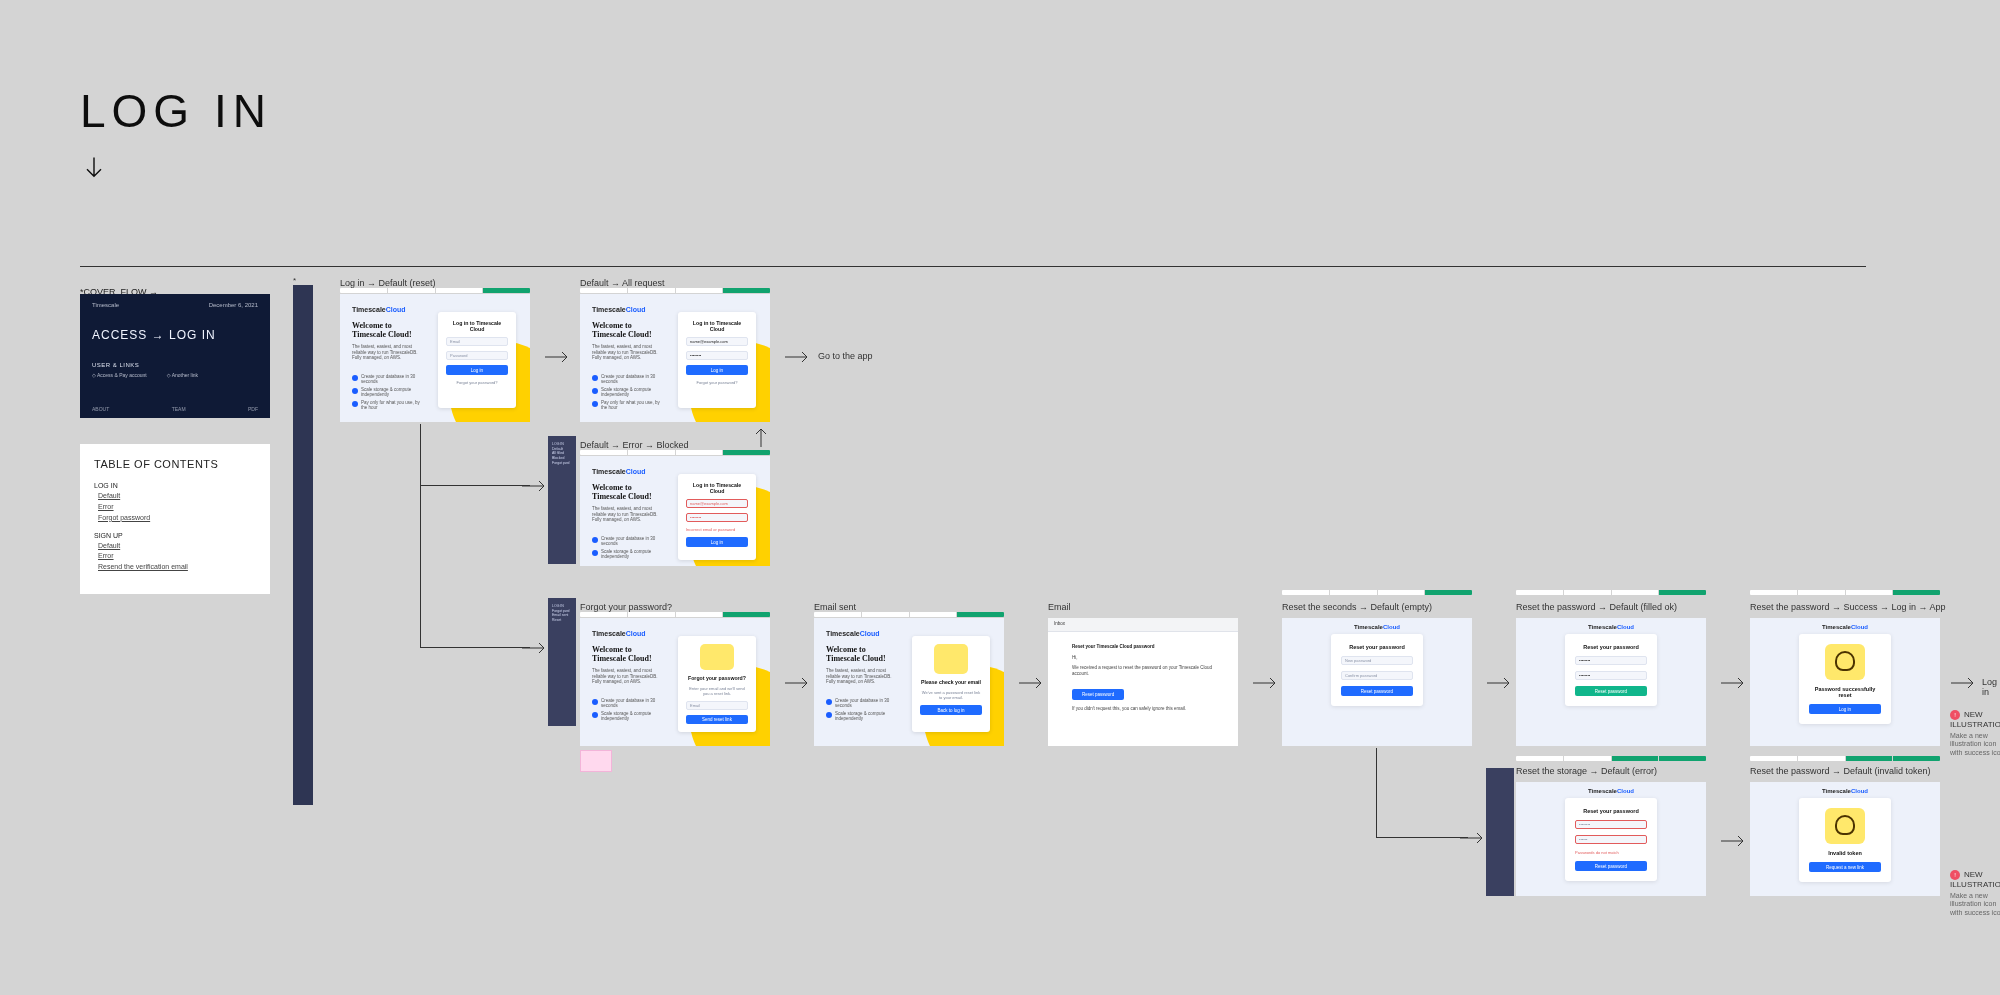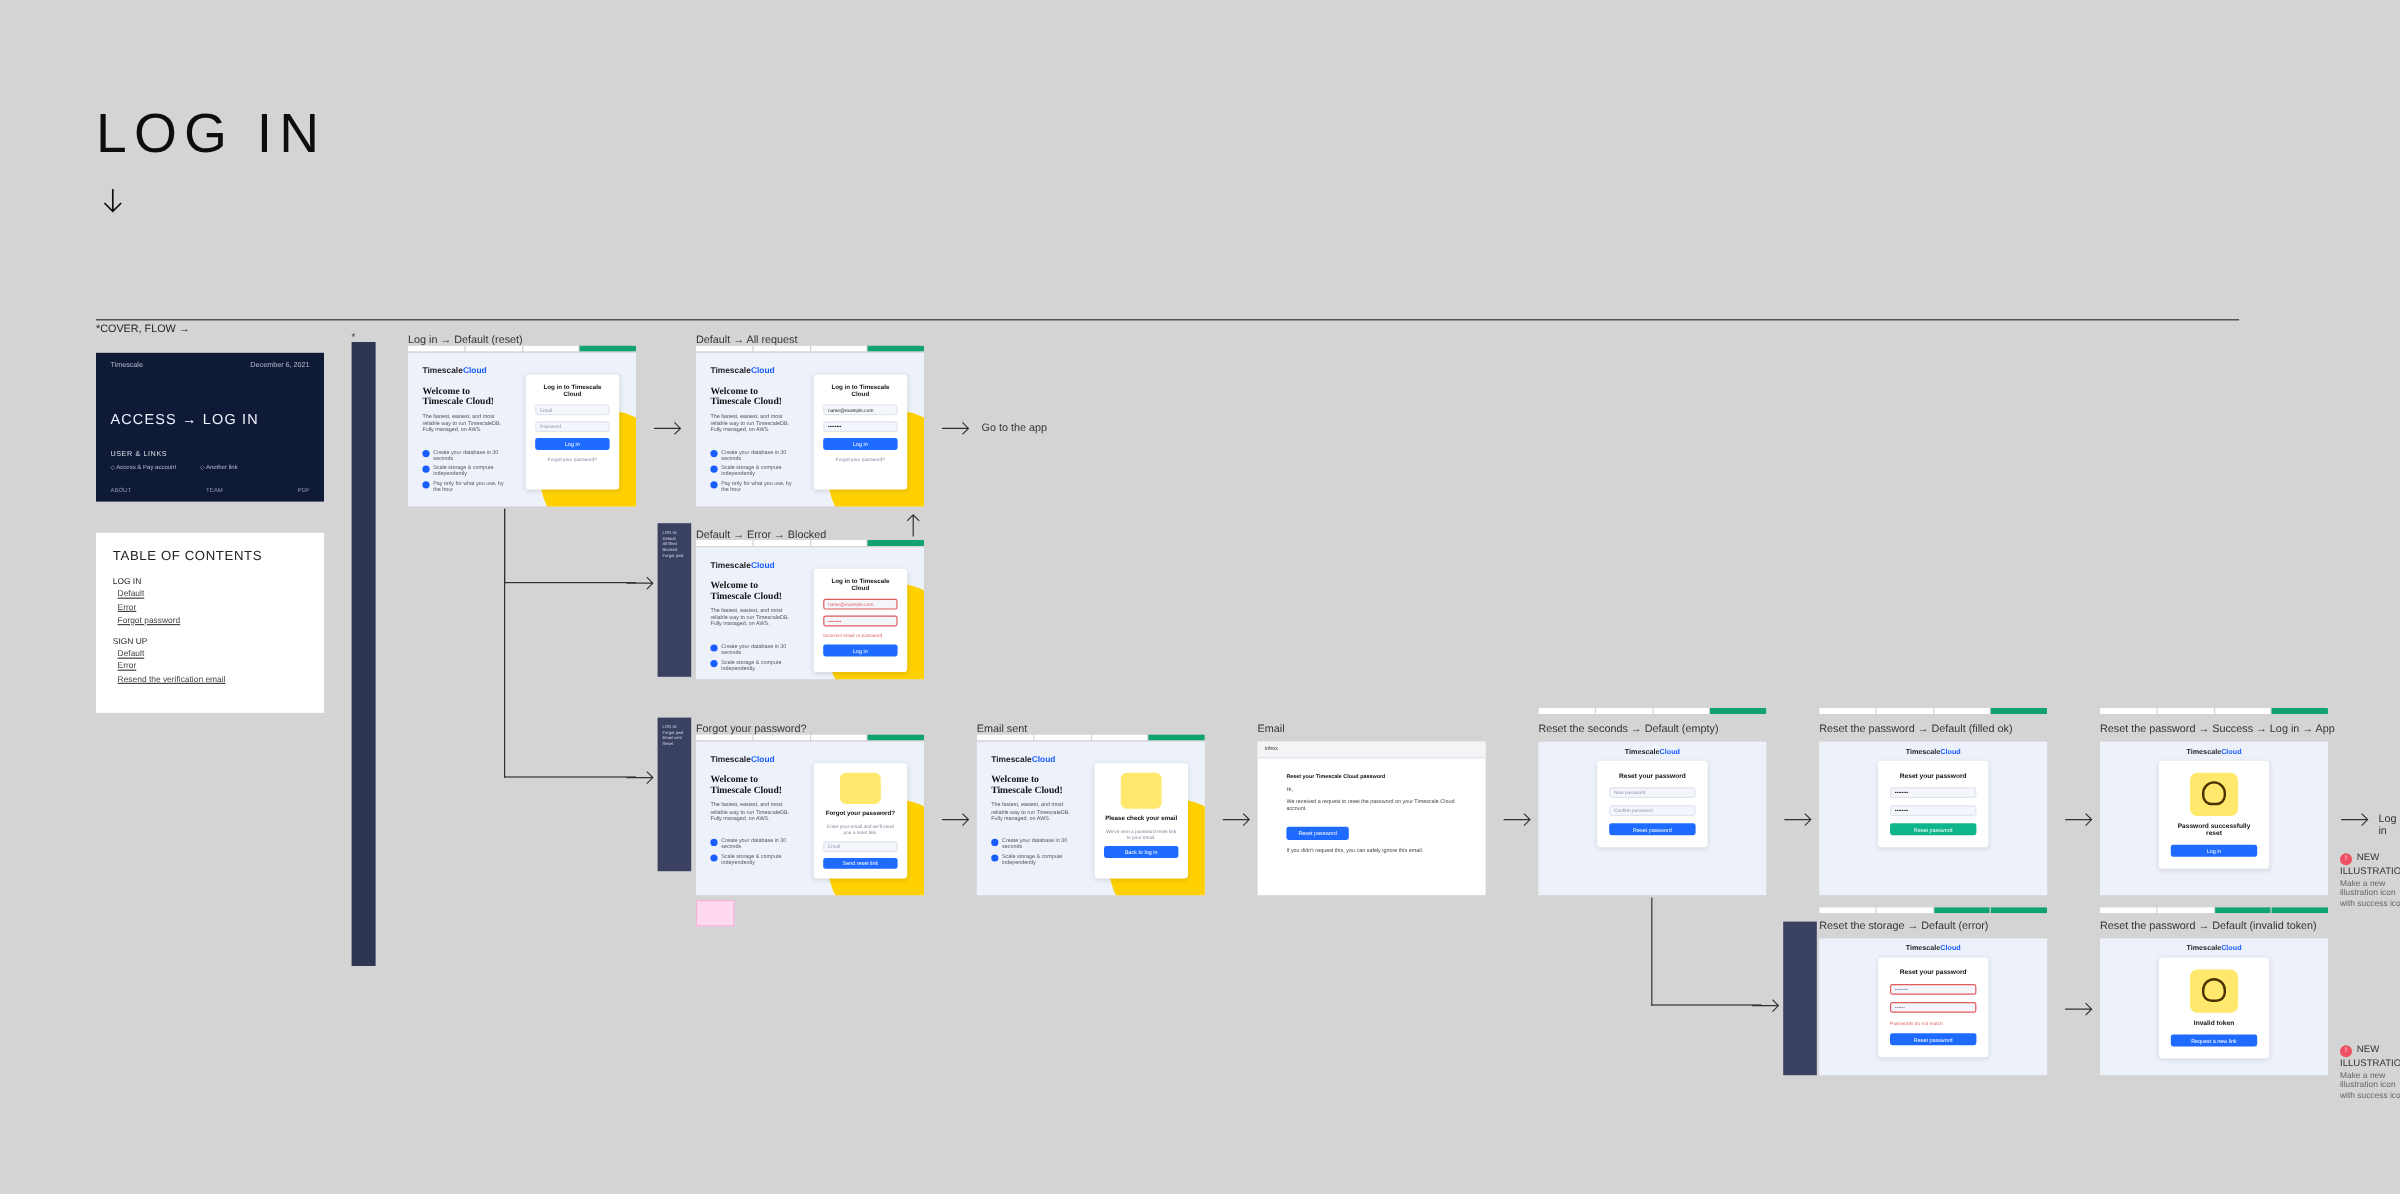--- a/index.html
+++ b/index.html
@@ -32,38 +32,38 @@
     left: 80px;
     top: 266px;
     height: 1px;
     background: #333;
     width: 1786px;
   }
 
   .cover-label {
     position: absolute;
     left: 80px;
-    top: 269px;
+    top: 287px;
     font-size: 9px;
     color: #222;
   }
 
   
   .cover-frame {
     position: absolute;
     left: 80px;
     top: 294px;
     width: 190px;
     height: 124px;
     background: #0f1a36;
     color: #f0f4ff;
     padding: 10px 12px;
     font-size: 7px;
   }
-  .cover-frame .cf-title { font-size: 12px; margin-top: 38px; letter-spacing: 1px; }
+  .cover-frame .cf-title { font-size: 12px; margin-top: 24px; letter-spacing: 1px; }
   .cover-frame .cf-logo { position: absolute; top: 8px; left: 12px; font-size: 6px; opacity: .7;}
   .cover-frame .cf-date { position: absolute; top: 8px; right: 12px; font-size: 6px; opacity: .7;}
   .cover-frame .cf-sub { margin-top: 20px; font-size: 6px; letter-spacing: .5px; opacity:.9;}
   .cover-frame .cf-dots { margin-top: 4px; display:flex; gap:20px; font-size:5px; opacity:.7;}
   .cover-frame .cf-dots span::before{ content:"◇ "; }
   .cover-frame .cf-footer { position:absolute; bottom:6px; left:12px; right:12px; display:flex; justify-content:space-between; font-size:5px; opacity:.55;}
 
   
   .toc-frame {
     position: absolute;

